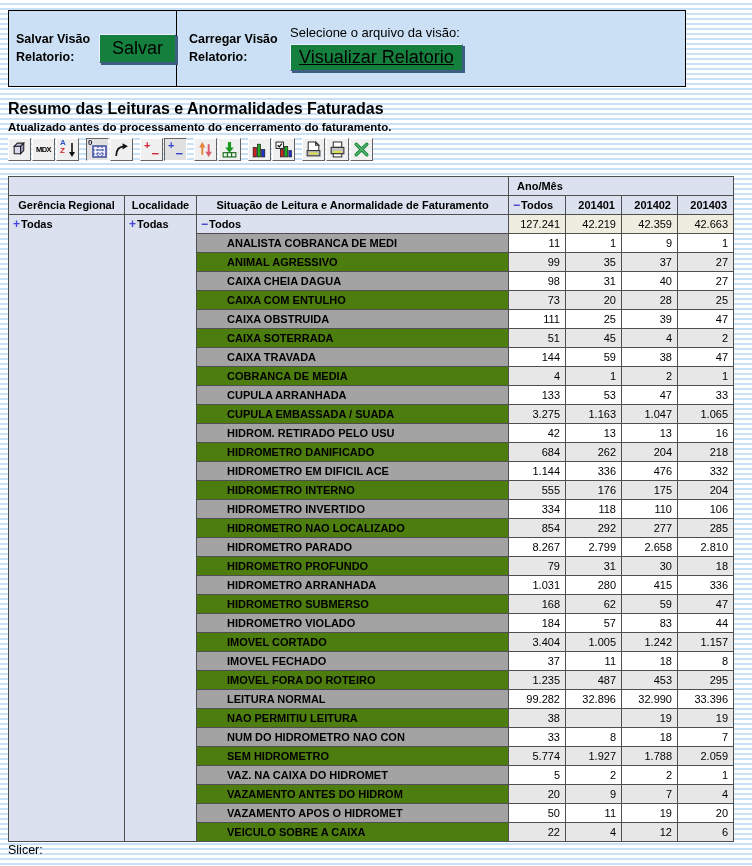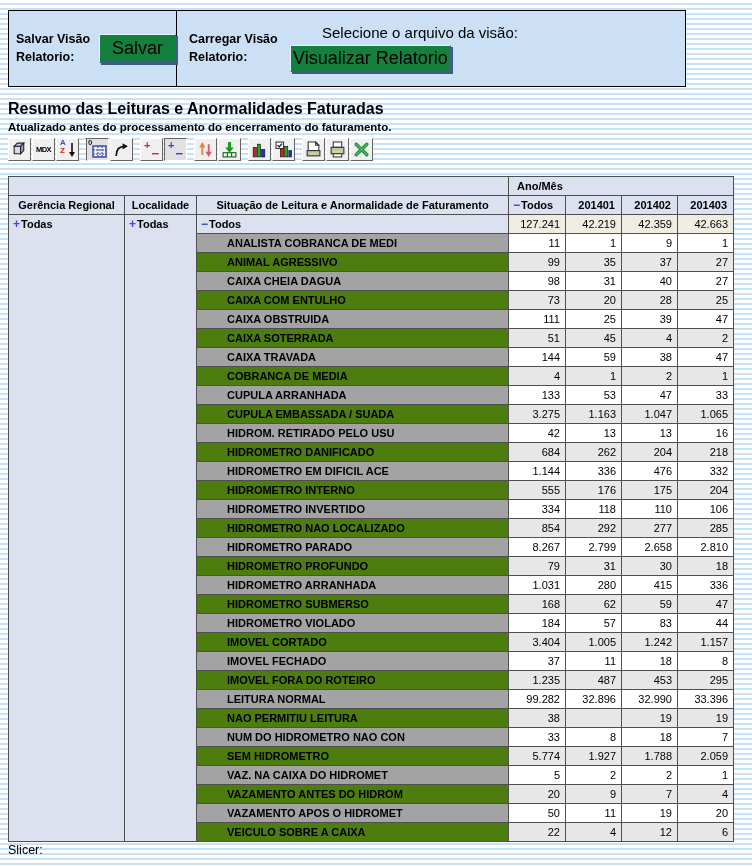--- a/index.html
+++ b/index.html
@@ -19,29 +19,29 @@
   .panel-label { font-weight:bold; font-size:12.5px; line-height:1.4; width:86px; }
   .blue-btn {
     font-family:"Liberation Sans",sans-serif; font-size:18px; color:#000;
     background:#15803d; border:1px solid #40608a;
     border-top-color:#e8f2fc; border-left-color:#e8f2fc;
     box-shadow:2px 2px 0 0 #3d5e80; padding:3px 12px; cursor:pointer;text-align:center;
   }
   .panel-right { flex:1; display:flex; align-items:center; padding-left:12px; }
   .panel-right .panel-label { width:95px; }
   .upload-col { display:flex; flex-direction:column; gap:4px; margin-left:6px; margin-top:-2px; }
-  .file-prompt { font-size:15px;margin-left:32px; }
+  .file-prompt { font-size:13px; }
   .file-row { display:flex; align-items:center; gap:10px; }
   .file-btn {
     font-family:"Liberation Sans",sans-serif; font-size:12px; color:#111;
     background:linear-gradient(#f9f9f9,#dedede); border:1px solid #6d6d6d;
     border-radius:2px; padding:3px 14px; cursor:pointer; box-shadow:1px 1px 0 #9a9a9a;
   }
   .file-status { font-size:12.5px; }
-  .upload-col .blue-btn { align-self:flex-start; padding:2px 2px; }
+  .upload-col .blue-btn { align-self:flex-start; padding:2px 8px;text-decoration:underline; }
 
   
   .report { position:absolute; left:8px; top:100px; }
   .report-title { font-size:16px; font-weight:bold; margin:0; }
   .report-subtitle { font-size:11.5px; font-weight:bold; margin-top:3px; }
 
   
   .toolbar { display:flex; margin-top:5px; align-items:flex-start; }
   .tb-group { display:flex; margin-right:6px; }
   .tb-btn {

